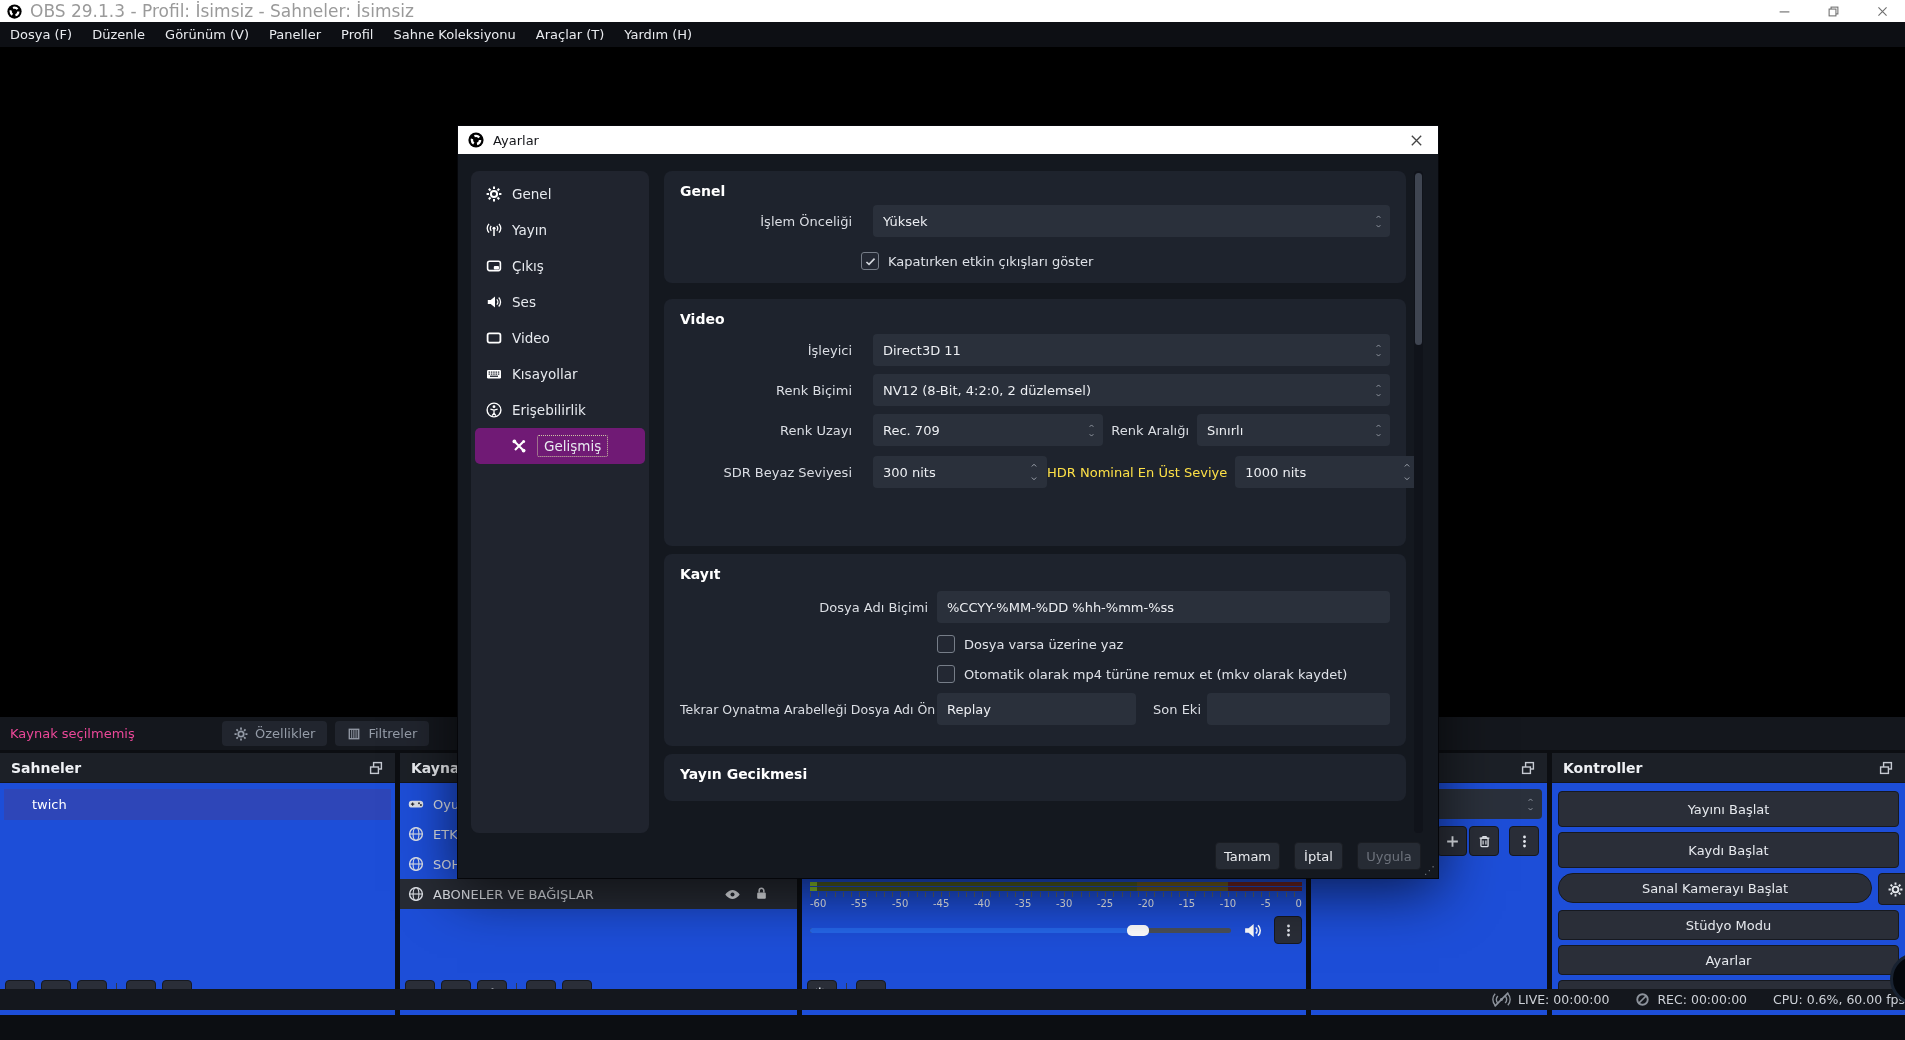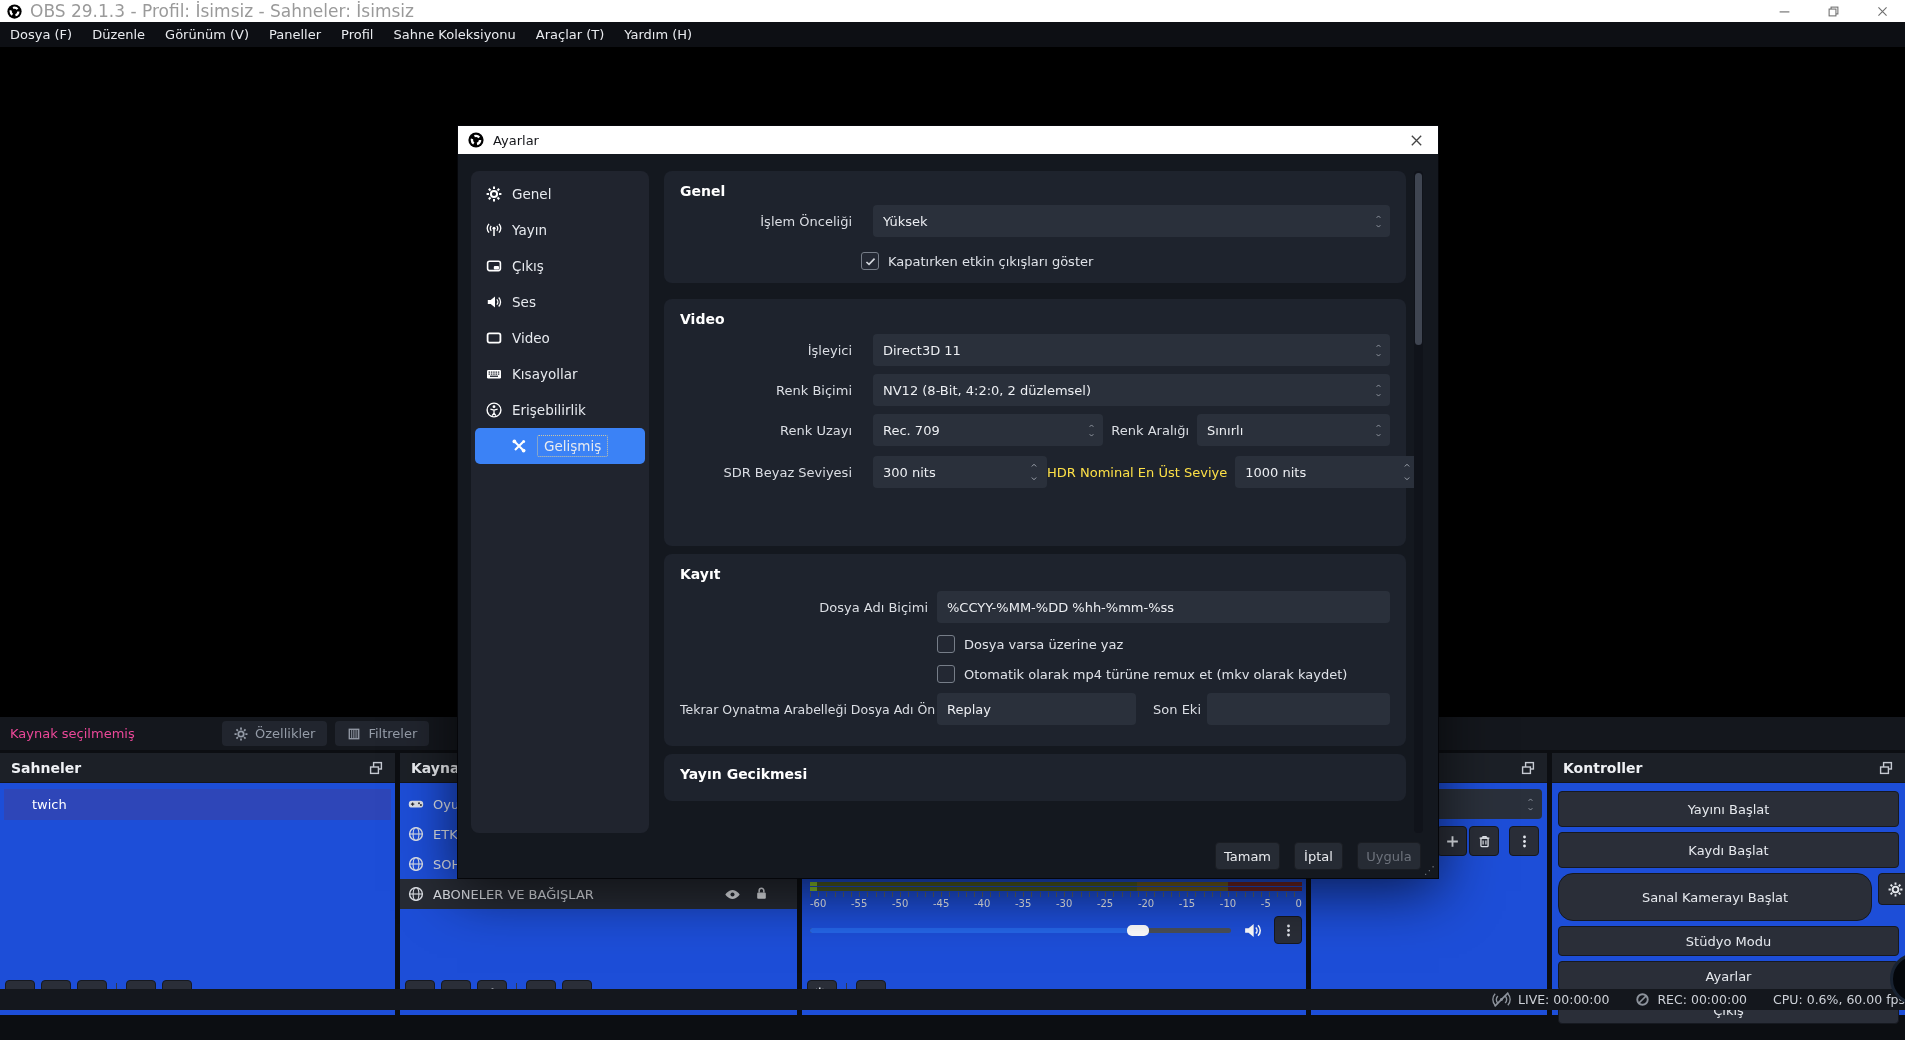--- a/index.html
+++ b/index.html
@@ -72,21 +72,21 @@
   
   .dialog{position:absolute;left:457px;top:125px;width:982px;height:754px;background:#14181f;z-index:40;
           box-shadow:0 12px 55px rgba(0,0,0,.65);border:1px solid #05060a;box-sizing:border-box;}
   .dlg-title{height:28px;background:#fff;display:flex;align-items:center;color:#15161a;font-size:13px;}
   .dlg-title .t-logo{margin-left:10px;}
   .dlg-title .dlg-name{margin-left:9px;}
   .dlg-close{margin-left:auto;margin-right:14px;color:#444;}
   .dlg-side{position:absolute;left:13px;top:45px;width:178px;height:662px;background:#20242e;border-radius:8px;padding-top:5px;box-sizing:border-box;}
   .side-item{display:flex;align-items:center;gap:10px;height:36px;padding:0 11px;margin:0 4px;border-radius:5px;color:#e7eaef;font-size:13.5px;}
   .side-item .ic{color:#fff;flex:none;}
-  .side-item.sel{background:#3b82f6;padding-left:36px;}
+  .side-item.sel{background:#701a75;padding-left:36px;}
   .focusbox{border:1px dotted #cdc7a3;border-radius:2px;padding:2px 6px;}
 
   .sect{position:absolute;left:206px;width:742px;background:#1e232d;border-radius:8px;padding:12px 16px;box-sizing:border-box;}
   .sect h3{margin:0;font-size:14px;color:#fff;}
   .vrow{display:flex;align-items:center;margin-top:8px;}
   .lbl{width:172px;flex:none;text-align:right;margin-right:21px;color:#dbdee4;font-size:13px;white-space:nowrap;}
   .lblw{width:248px;flex:none;text-align:right;margin-right:9px;color:#dbdee4;font-size:12.5px;white-space:nowrap;}
   .combo,.input{height:32px;background:#2a303b;border-radius:4px;display:flex;align-items:center;padding:0 10px;color:#eceef2;font-size:13px;position:relative;box-sizing:border-box;}
   .combo{padding-right:26px;}
   .w-full{flex:1;}
@@ -507,21 +507,21 @@
     <div class="phead">
       <span>Kontroller</span>
       <svg class="ic pop" width="16" height="16">
           <use href="#i-popout"></use>
         </svg>
     </div>
     <div class="ctl-col">
       <div class="ctl-btn" style="height:36px;">Yayını Başlat</div>
       <div class="ctl-btn" style="height:36px;">Kaydı Başlat</div>
       <div class="ctl-row">
-        <div class="ctl-btn" style="height:48px;width:314px;flex:none;border-radius:15px;">Sanal Kamerayı Başlat</div>
+        <div class="ctl-btn" style="height:30px;width:314px;flex:none;border-radius:15px;">Sanal Kamerayı Başlat</div>
         <div class="ctl-btn" style="height:32px;width:34px;flex:none;">
           <svg class="ic" width="15" height="15">
               <use href="#i-gear"></use>
             </svg>
         </div>
       </div>
       <div class="ctl-btn" style="height:30px;">Stüdyo Modu</div>
       <div class="ctl-btn" style="height:30px;">Ayarlar</div>
       <div class="ctl-btn" style="height:28px;">Çıkış</div>
     </div>

